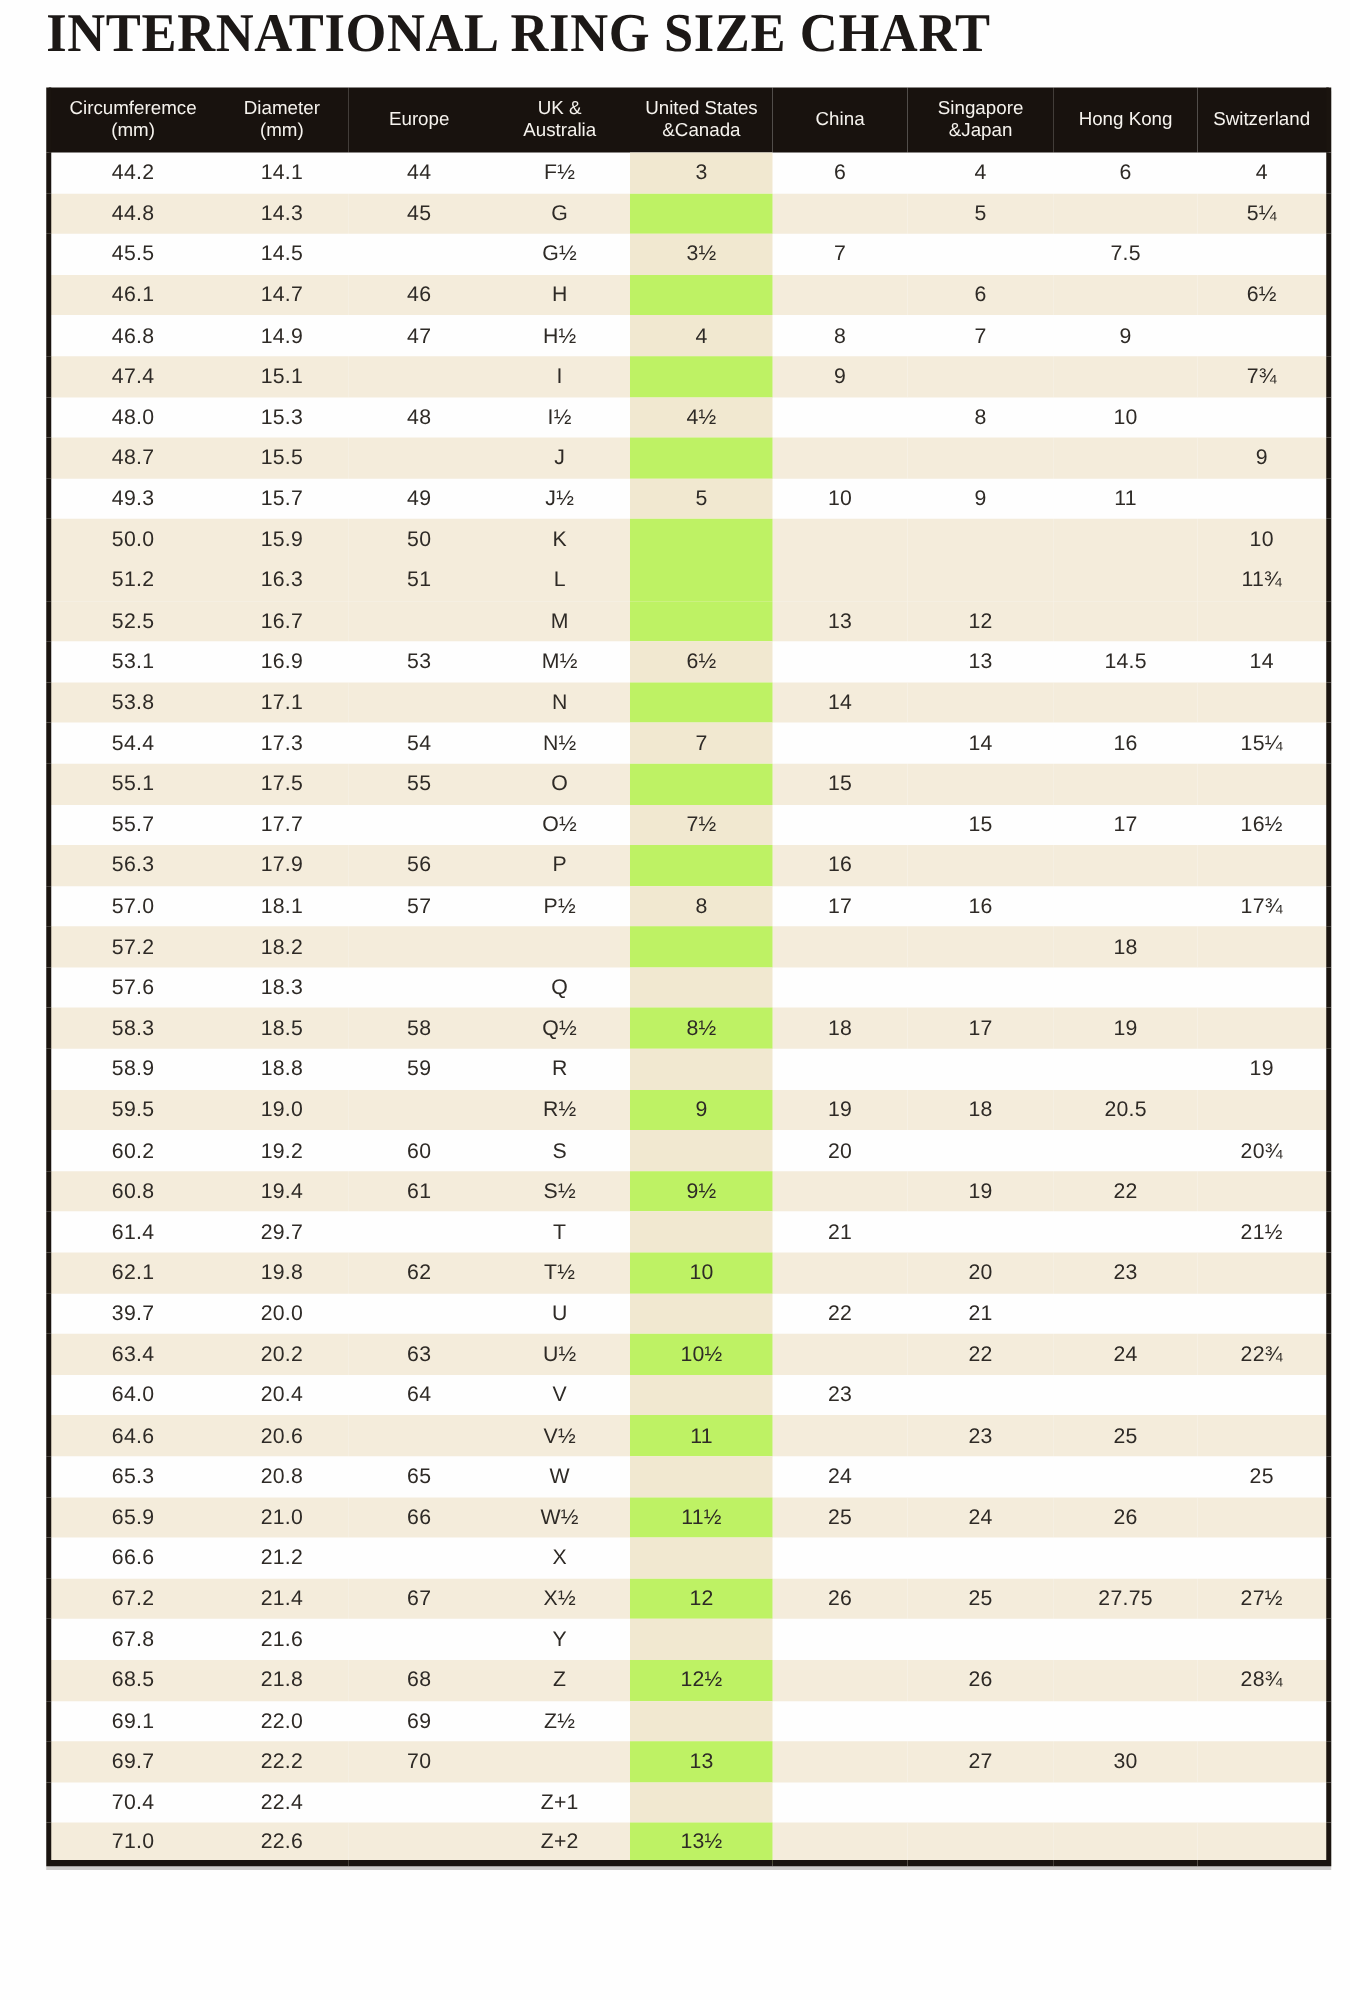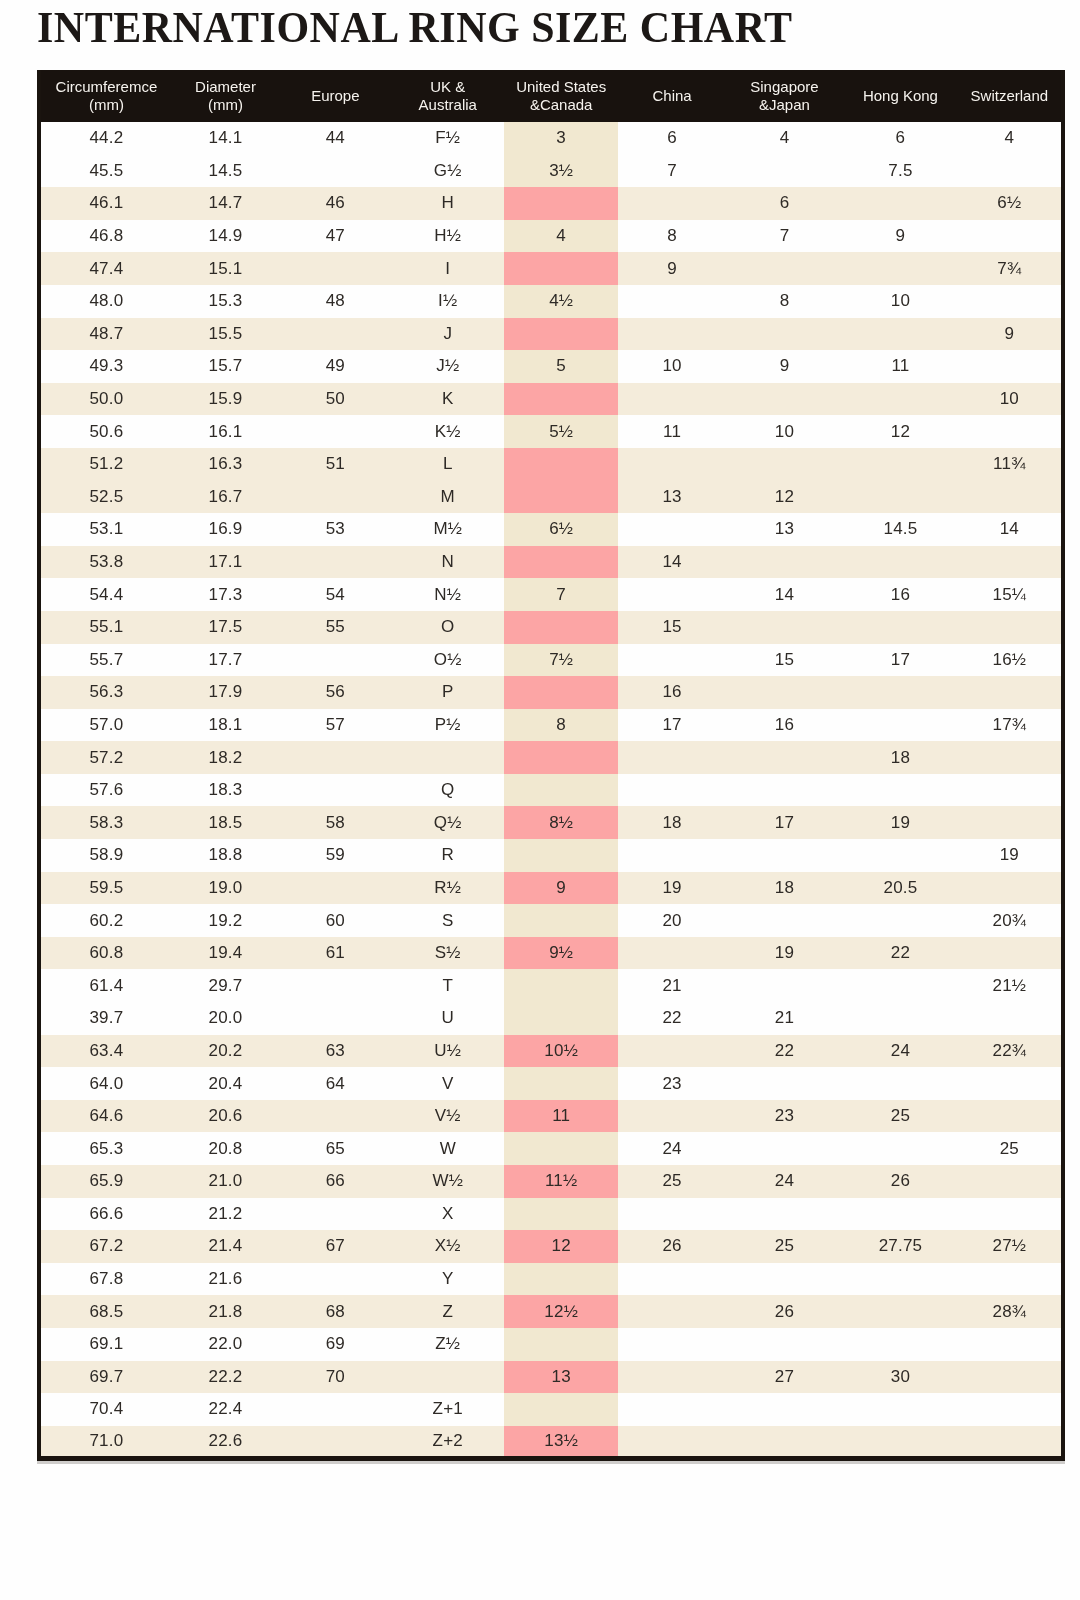--- a/index.html
+++ b/index.html
@@ -54,21 +54,21 @@
   tbody tr.stripe { background: #f4ecdb; }
   tbody td {
     text-align: center;
     vertical-align: middle;
     font-size: 17px;
     color: #2e2a26;
     letter-spacing: 0.2px;
   }
   
   tbody tr td.us-col        { background: #f1e8d0; }
-  tbody tr.stripe td.us-col { background: #fca5a5; }
+  tbody tr.stripe td.us-col { background: #bef264; }
   
   col.c0 { width: 130px; }
   col.c1 { width: 105px; }
   col.c2 { width: 110px; }
   col.c3 { width: 110px; }
   col.c4 { width: 112px; }
   col.c5 { width: 105px; }
   col.c6 { width: 115px; }
   col.c7 { width: 112px; }
   col.c8 { width: 103px; }
@@ -132,20 +132,31 @@
           <td>44.2</td>
           <td>14.1</td>
           <td>44</td>
           <td>F½</td>
           <td class="us-col">3</td>
           <td>6</td>
           <td>4</td>
           <td>6</td>
           <td>4</td>
         </tr>
+        <tr class="stripe">
+          <td>44.8</td>
+          <td>14.3</td>
+          <td>45</td>
+          <td>G</td>
+          <td class="us-col"></td>
+          <td></td>
+          <td>5</td>
+          <td></td>
+          <td>5¼</td>
+        </tr>
         <tr>
           <td>45.5</td>
           <td>14.5</td>
           <td></td>
           <td>G½</td>
           <td class="us-col">3½</td>
           <td>7</td>
           <td></td>
           <td>7.5</td>
           <td></td>
@@ -220,31 +231,20 @@
           <td>50.0</td>
           <td>15.9</td>
           <td>50</td>
           <td>K</td>
           <td class="us-col"></td>
           <td></td>
           <td></td>
           <td></td>
           <td>10</td>
         </tr>
-        <tr>
-          <td>50.6</td>
-          <td>16.1</td>
-          <td></td>
-          <td>K½</td>
-          <td class="us-col">5½</td>
-          <td>11</td>
-          <td>10</td>
-          <td>12</td>
-          <td></td>
-        </tr>
         <tr class="stripe">
           <td>51.2</td>
           <td>16.3</td>
           <td>51</td>
           <td>L</td>
           <td class="us-col"></td>
           <td></td>
           <td></td>
           <td></td>
           <td>11¾</td>
@@ -417,20 +417,31 @@
         <tr>
           <td>61.4</td>
           <td>29.7</td>
           <td></td>
           <td>T</td>
           <td class="us-col"></td>
           <td>21</td>
           <td></td>
           <td></td>
           <td>21½</td>
+        </tr>
+        <tr class="stripe">
+          <td>62.1</td>
+          <td>19.8</td>
+          <td>62</td>
+          <td>T½</td>
+          <td class="us-col">10</td>
+          <td></td>
+          <td>20</td>
+          <td>23</td>
+          <td></td>
         </tr>
         <tr>
           <td>39.7</td>
           <td>20.0</td>
           <td></td>
           <td>U</td>
           <td class="us-col"></td>
           <td>22</td>
           <td>21</td>
           <td></td>

